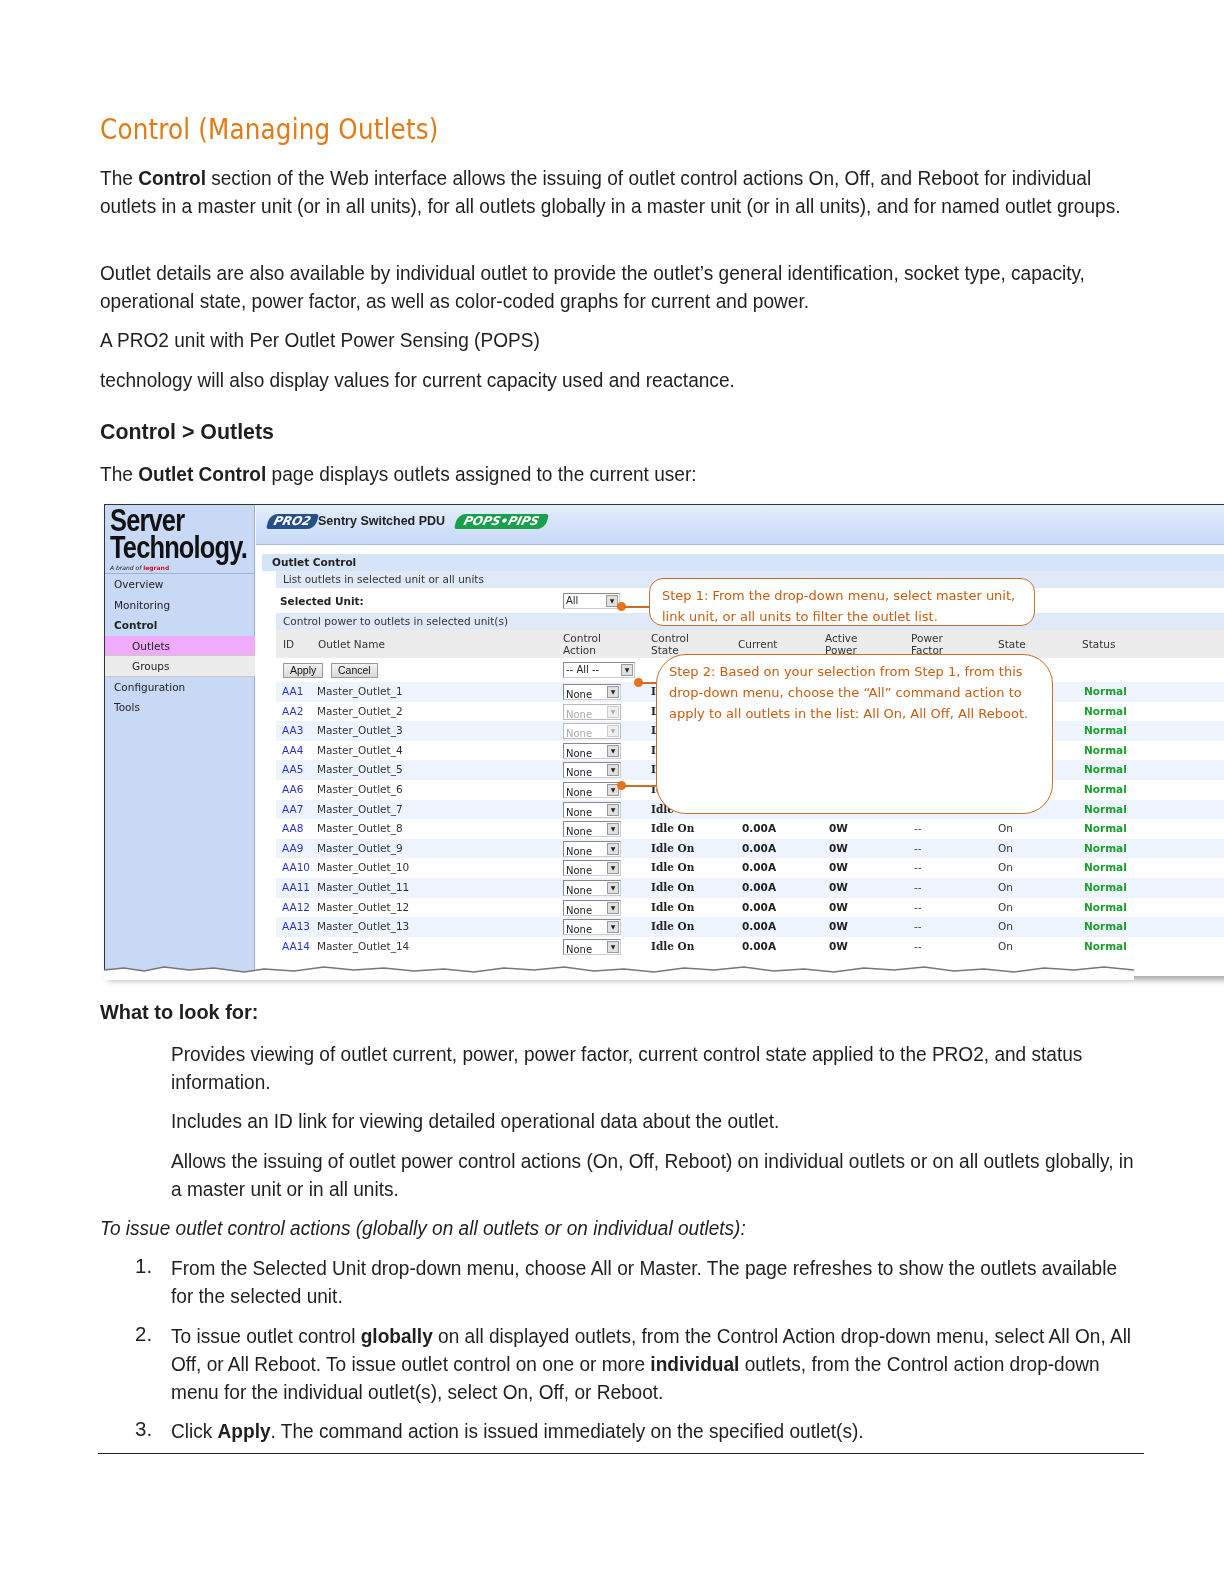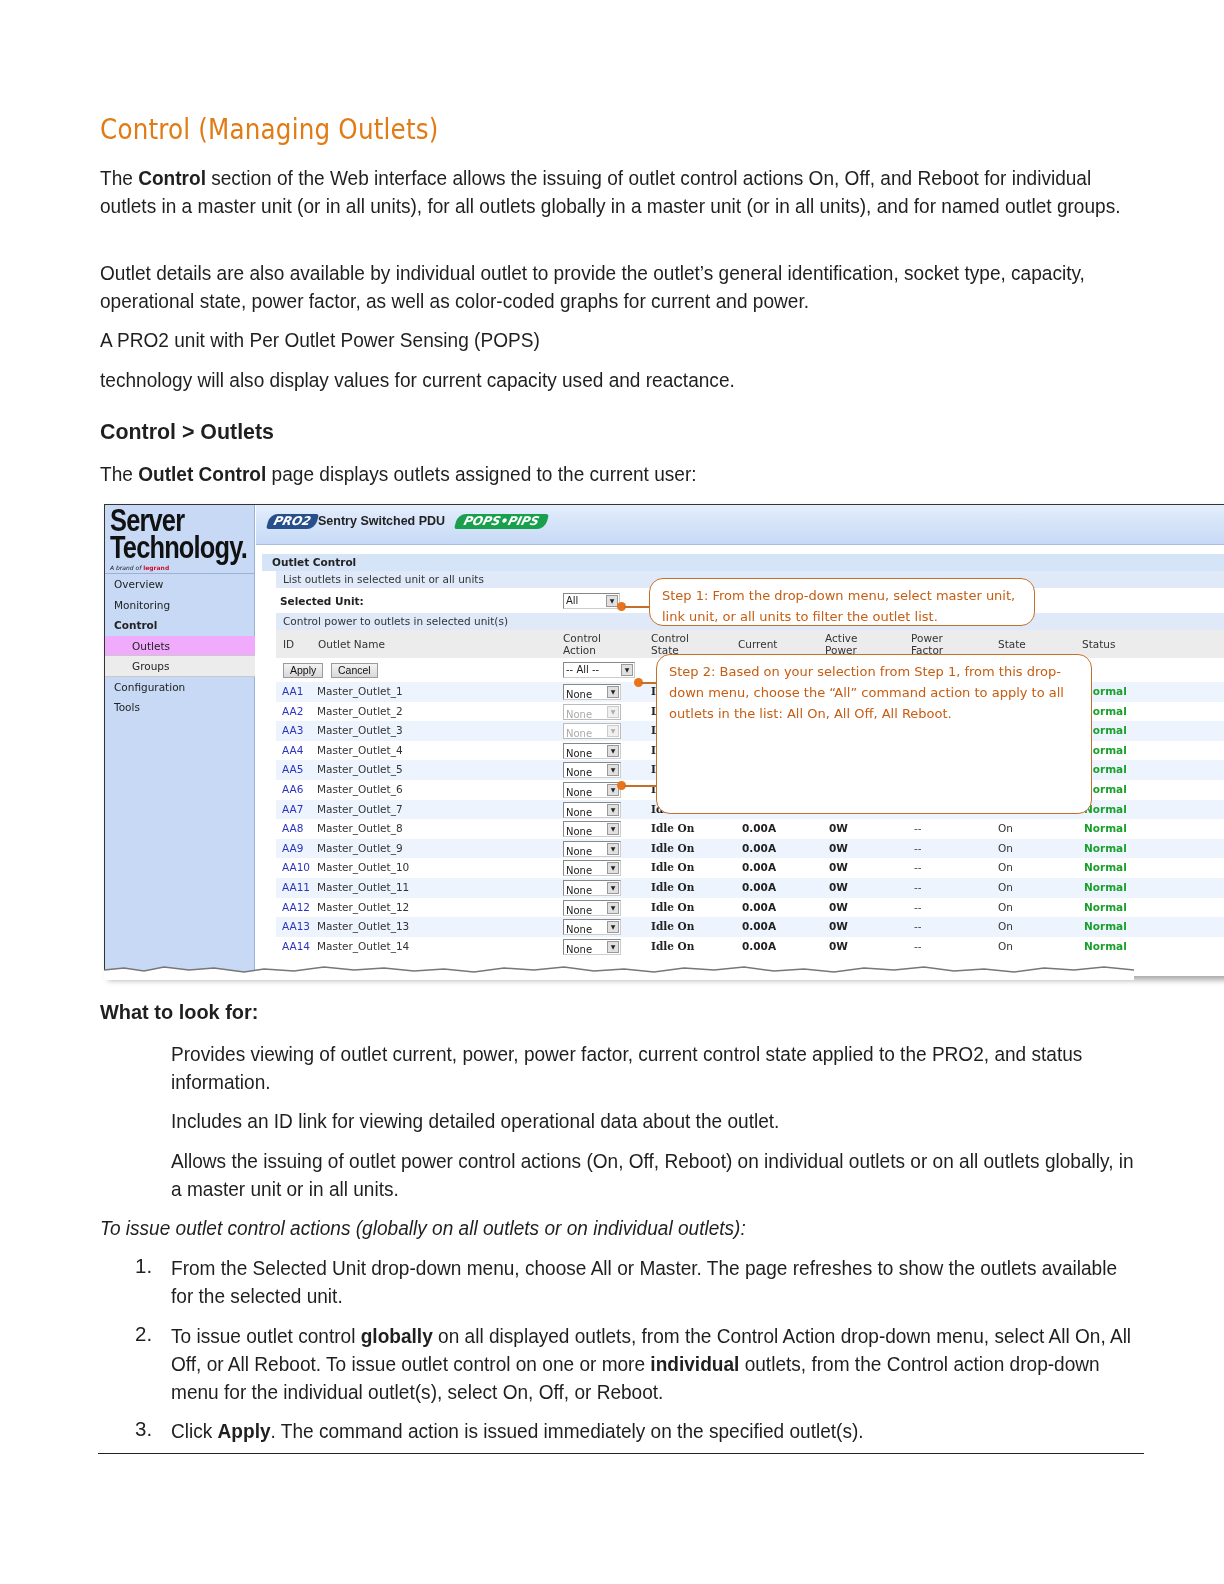--- a/index.html
+++ b/index.html
@@ -327,21 +327,21 @@
 <div class="dot" style="left:617px; top:602px;"></div>
 <div class="connector" style="left:624px; top:606px; width:26px;"></div>
 <div class="callout" style="left:649px; top:578px; width:386px; height:48px;">
   <p>Step 1: From the drop-down menu, select master unit, link unit, or all units to filter the outlet list.</p>
 </div>
 
 <div class="dot" style="left:634px; top:678px;"></div>
 <div class="connector" style="left:641px; top:682px; width:16px;"></div>
 <div class="dot" style="left:617px; top:781px;"></div>
 <div class="connector" style="left:624px; top:785px; width:33px;"></div>
-<div class="callout" style="left:656px; top:654px; width:436px; height:160px;">
+<div class="callout" style="left:656px; top:654px; width:397px; height:160px;border-radius:30px;">
   <p>Step 2: Based on your selection from Step 1, from this drop-down menu, choose the “All” command action to apply to all outlets in the list: All On, All Off, All Reboot.</p>
 </div>
 
 <h3 class="subhead" style="top:1000px; font-size:21px;">What to look for:</h3>
 
 <p class="para indent" style="top:1040px; width:1040px;">Provides viewing of outlet current, power, power factor, current control state applied to the PRO2, and status information.</p>
 <p class="para indent" style="top:1107px; width:1040px;">Includes an ID link for viewing detailed operational data about the outlet.</p>
 <p class="para indent" style="top:1147px; width:1040px;">Allows the issuing of outlet power control actions (On, Off, Reboot) on individual outlets or on all outlets globally, in a master unit or in all units.</p>
 
 <p class="para italic-head" style="top:1214px;">To issue outlet control actions (globally on all outlets or on individual outlets):</p>

